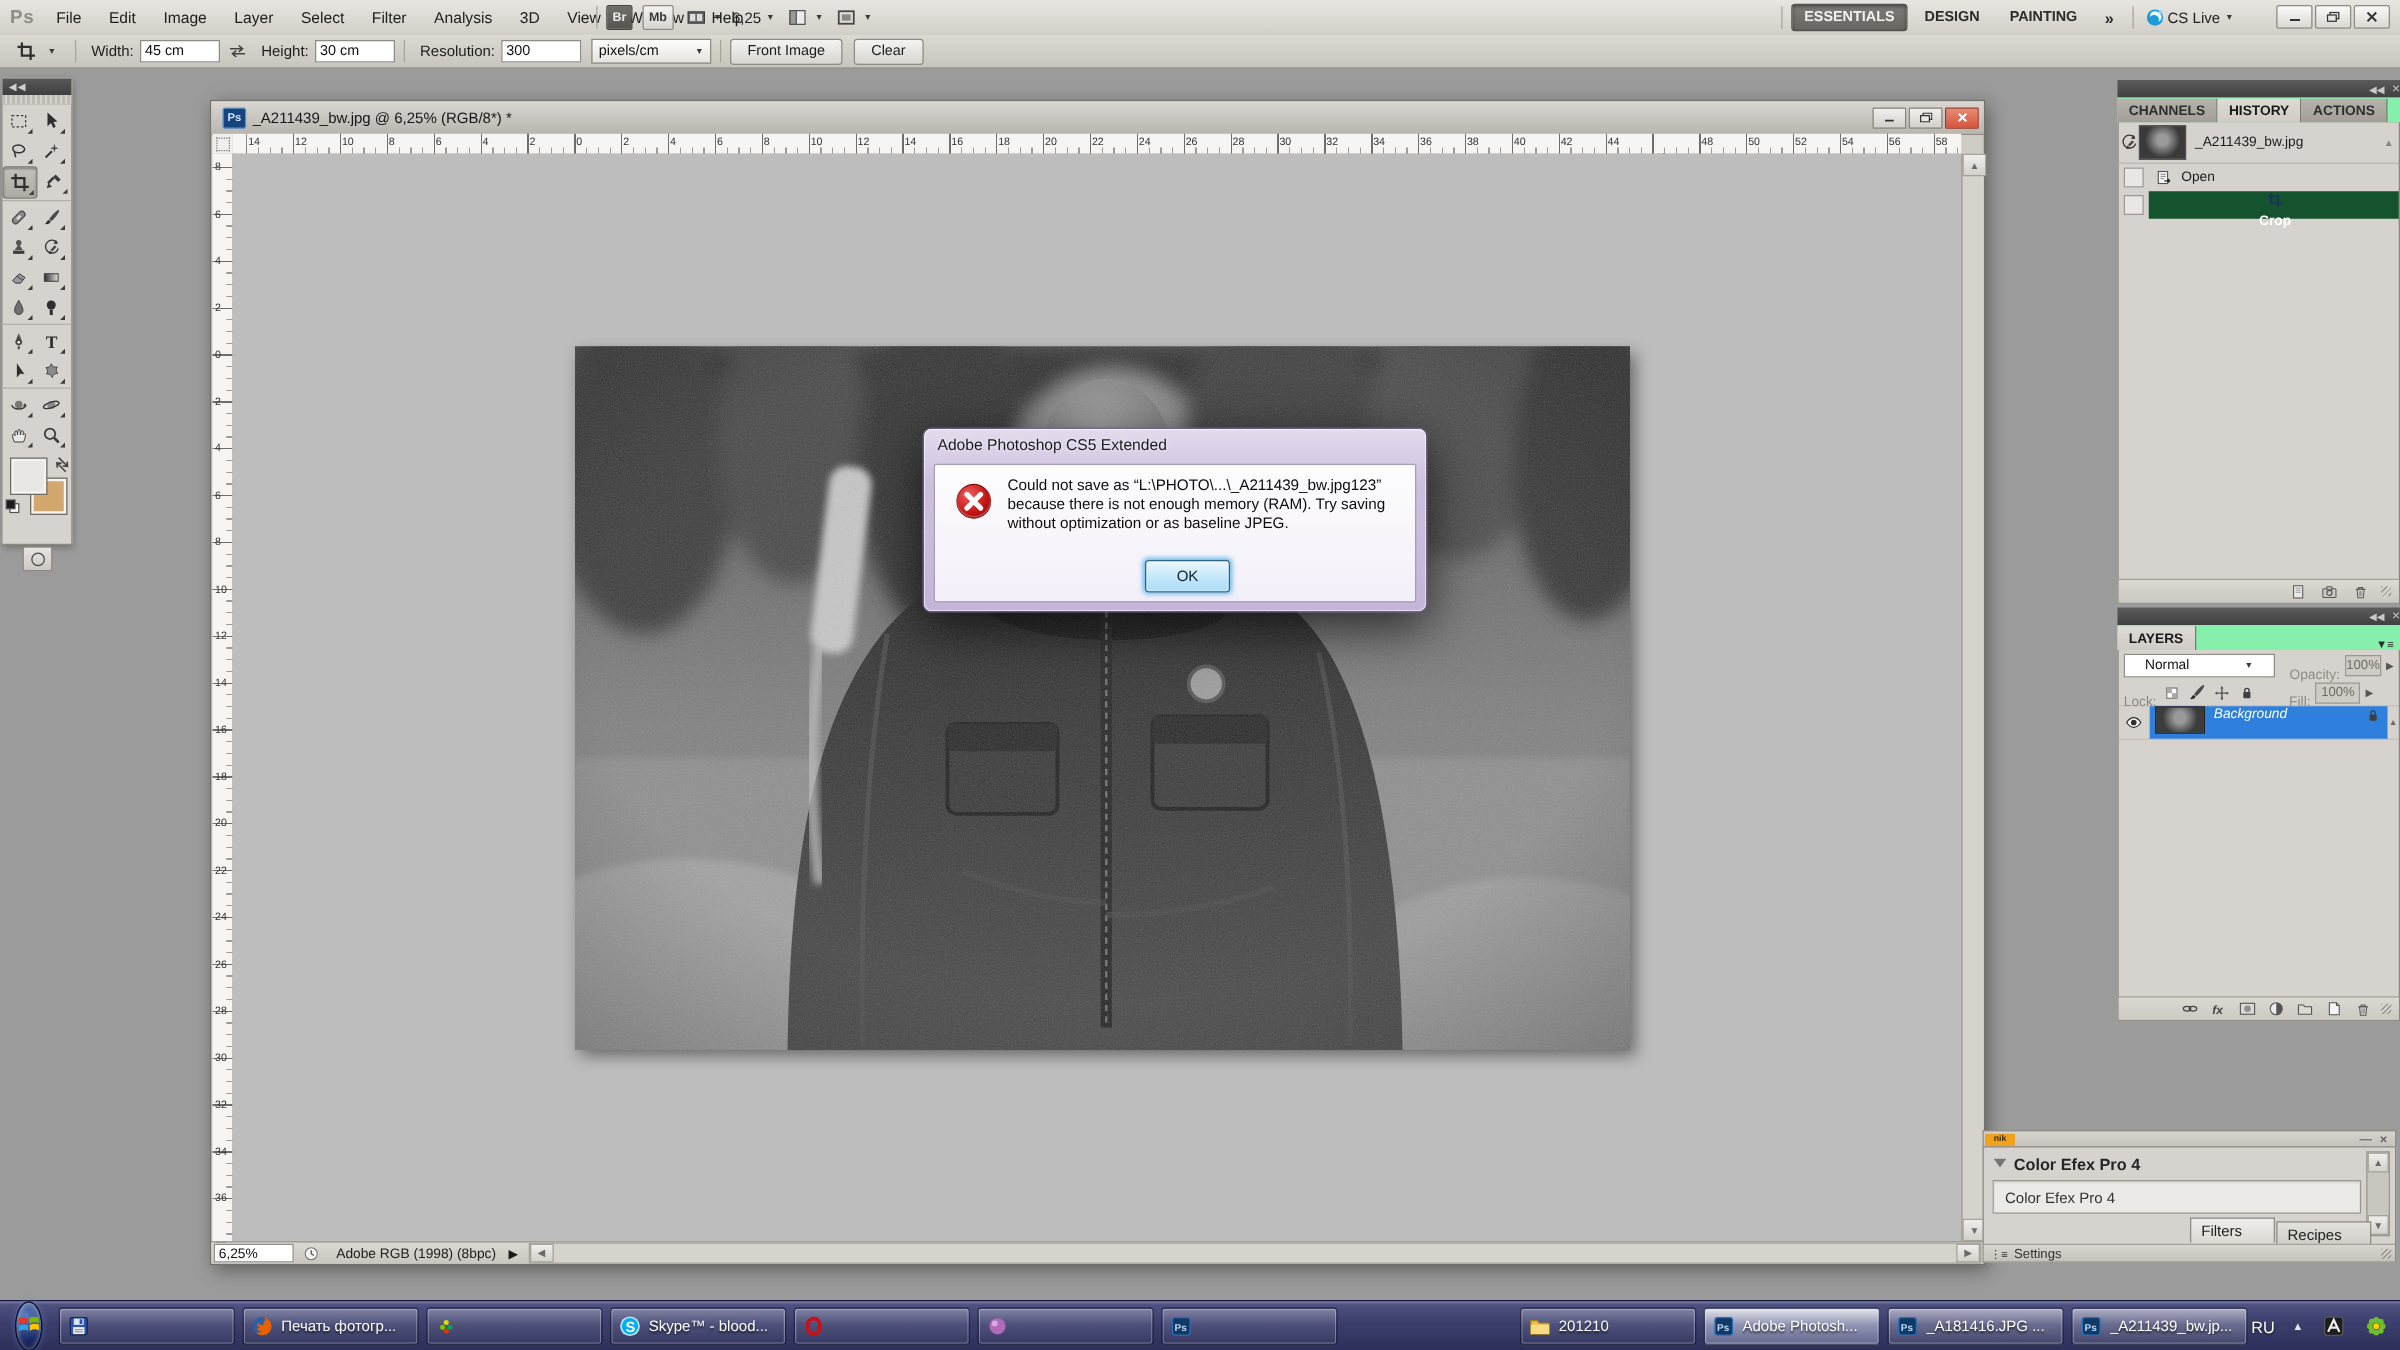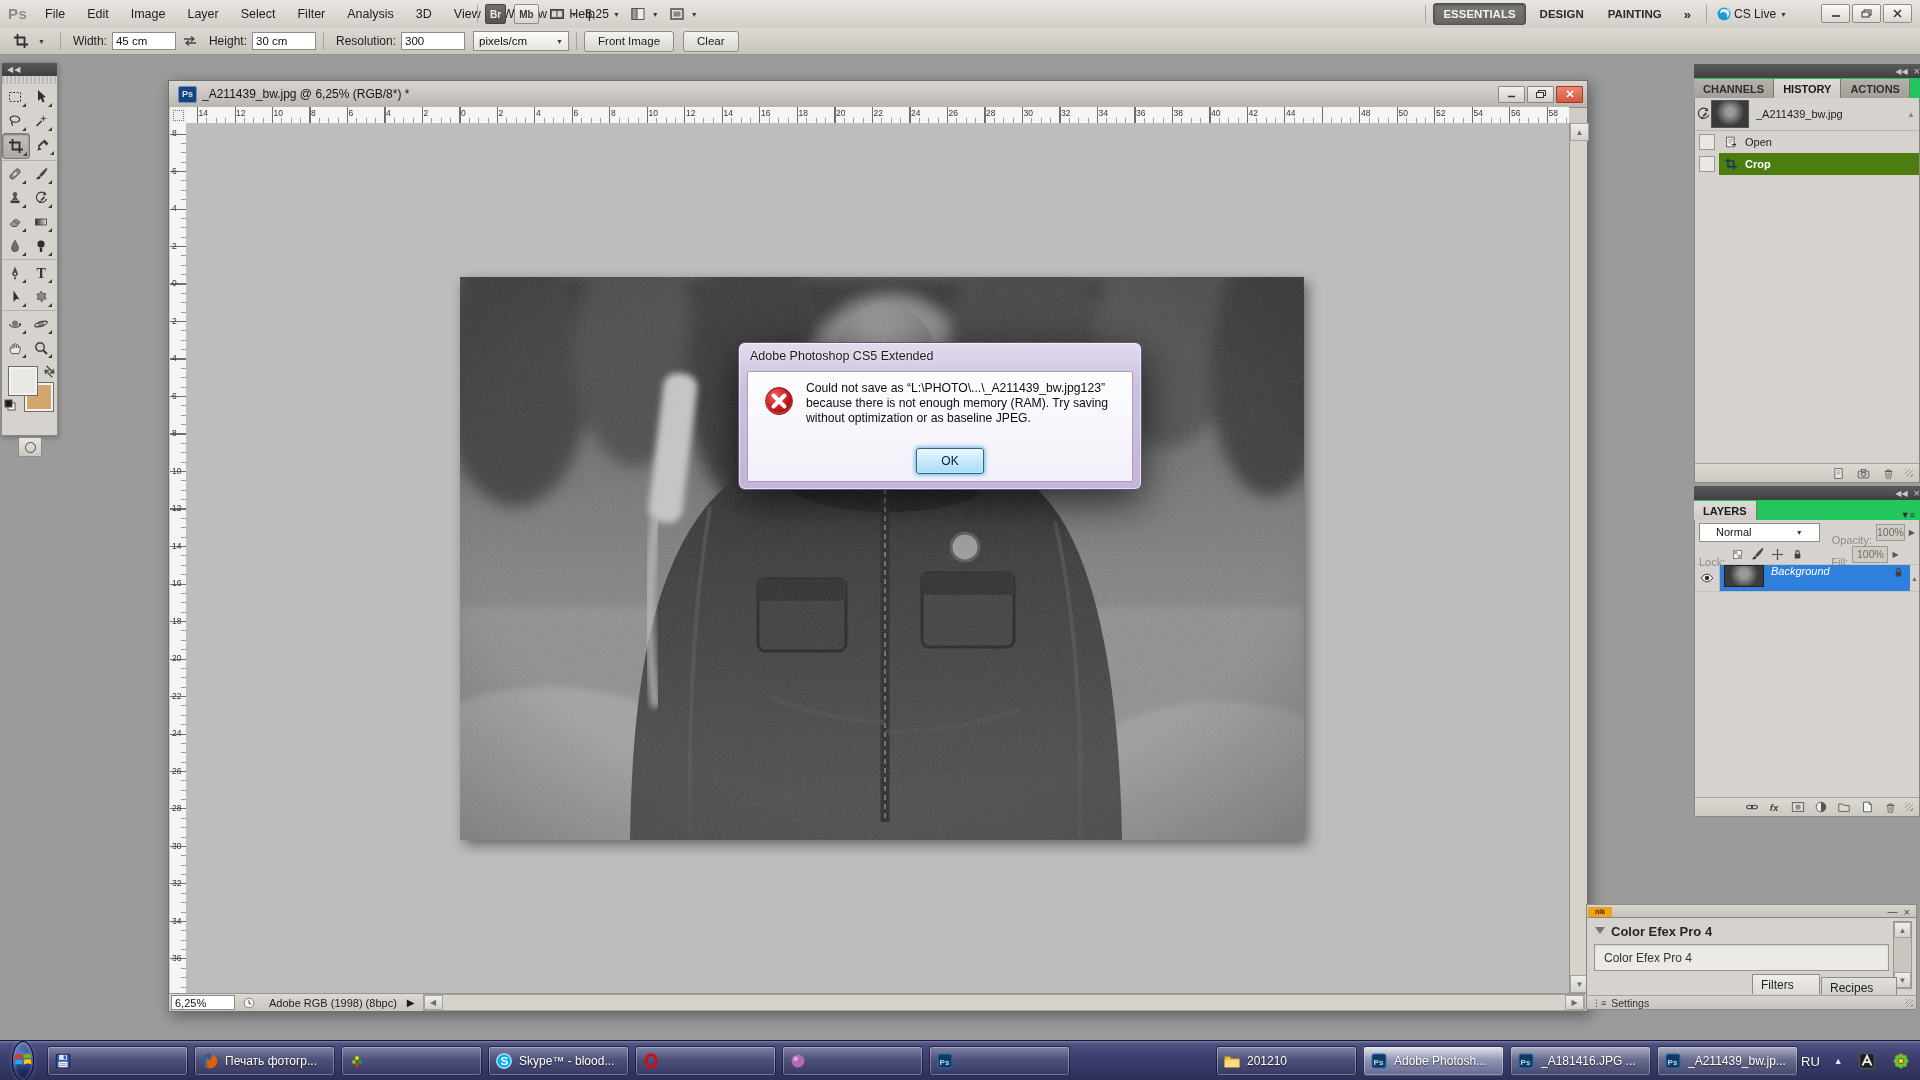--- a/index.html
+++ b/index.html
@@ -82,32 +82,32 @@
   .dlg-title{height:26px;display:flex;align-items:center;padding-left:11px;font-size:12.5px;color:#1b1b1b;text-shadow:0 0 3px rgba(255,255,255,.8);}
   .dlg-panel{position:absolute;left:8px;top:28px;width:384px;height:109px;background:linear-gradient(#fdfdfe,#f3eff9);border:1px solid #a89cbe;border-radius:2px;}
   .err-icon{position:absolute;left:16px;top:14px;width:30px;height:30px;}
   .dlg-text{position:absolute;left:58px;top:9px;width:318px;font-size:12.2px;color:#0d0d0d;line-height:15.2px;}
   .ok-btn{position:absolute;left:168px;top:76px;width:66px;height:24px;border:1px solid #2f6586;border-radius:3px;
     background:linear-gradient(#ecf7fd,#c8e9fb 48%,#a9dcf7);font-size:12px;color:#0b1e33;display:flex;align-items:center;justify-content:center;
     box-shadow:0 0 4px 1px #5fb8ea, inset 0 0 2px #fff;}
 
   
   .grp-head{width:226px;height:14px;background:linear-gradient(#5b5b5b,#404040);display:flex;align-items:center;justify-content:flex-end;color:#c9c9c9;font-size:8px;padding-right:4px;gap:6px;}
-  .ptabs{width:226px;height:20px;background:#22c55e;display:flex;align-items:flex-end;}
+  .ptabs{width:226px;height:20px;background:#86efac;display:flex;align-items:flex-end;}
   .ptab{height:19px;padding:0 9px;font-size:11px;font-weight:bold;color:#2e2e2e;background:linear-gradient(#b6b3ad,#a29f99);border-right:1px solid #7b786f;display:flex;align-items:center;}
   .ptab.active{background:linear-gradient(#dedbd6,#cfccc6);color:#1a1a1a;}
   .pmenu{margin-left:auto;font-size:9px;color:#2e2e2e;padding-right:5px;}
   .pbody{width:224px;background:#d6d3ce;border:1px solid #8b8880;border-top:none;}
   .hist-snap{display:flex;align-items:center;height:32px;border-bottom:1px solid #b9b6b0;}
   .src-box{width:14px;height:14px;border:1px solid #9c9994;background:#e9e7e3;margin:0 4px;}
   .snap-thumb{width:36px;height:26px;border:1px solid #555;background:radial-gradient(circle at 50% 42%,#9a9a9a 0 18%,#3a3a3a 60%),linear-gradient(#4a4a4a,#7a7a7a);margin-right:7px;}
   .hist-label{font-size:11px;color:#1d1d1d;}
   .hist-row{display:flex;align-items:center;height:22px;}
   .hist-sel{display:flex;align-items:center;flex:1;height:22px;padding-left:2px;gap:4px;}
-  .hist-row.selected .hist-sel{background:#4d7c0f;color:#fff;font-weight:bold;}
+  .hist-row.selected .hist-sel{background:#14532d;color:#fff;font-weight:bold;flex-direction:column;}
   .hist-row.selected .hist-label{color:#fff;}
   .p-footer{height:18px;border-top:1px solid #a5a29b;display:flex;align-items:center;justify-content:flex-end;gap:9px;padding-right:6px;background:linear-gradient(#dcd9d3,#ccc9c3);}
   .fico{width:16px;height:14px;display:flex;align-items:center;justify-content:center;}
   .grip{width:8px;height:8px;background:repeating-linear-gradient(135deg,#9a978f 0 1px,transparent 1px 3px);}
   .lay-ctl{display:flex;align-items:center;height:24px;padding:0 4px;gap:4px;}
   .blend{width:118px;height:17px;background:#fff;border:1px solid #8f8c86;font-size:11px;color:#111;display:flex;align-items:center;justify-content:space-between;padding:0 16px;}
   .gray-lab{font-size:11px;color:#8f8c86;margin-top:16px;}
   .pct{width:34px;height:15px;border:1px solid #9c9994;background:#cfccc6;font-size:10.5px;color:#6e6c67;display:flex;align-items:center;justify-content:center;}
   .layer-row{display:flex;align-items:center;height:26px;border-top:1px solid #c4c1bb;border-bottom:1px solid #c4c1bb;}
   .eye-cell{width:24px;height:26px;border-right:1px solid #b9b6b0;display:flex;align-items:center;justify-content:center;}

